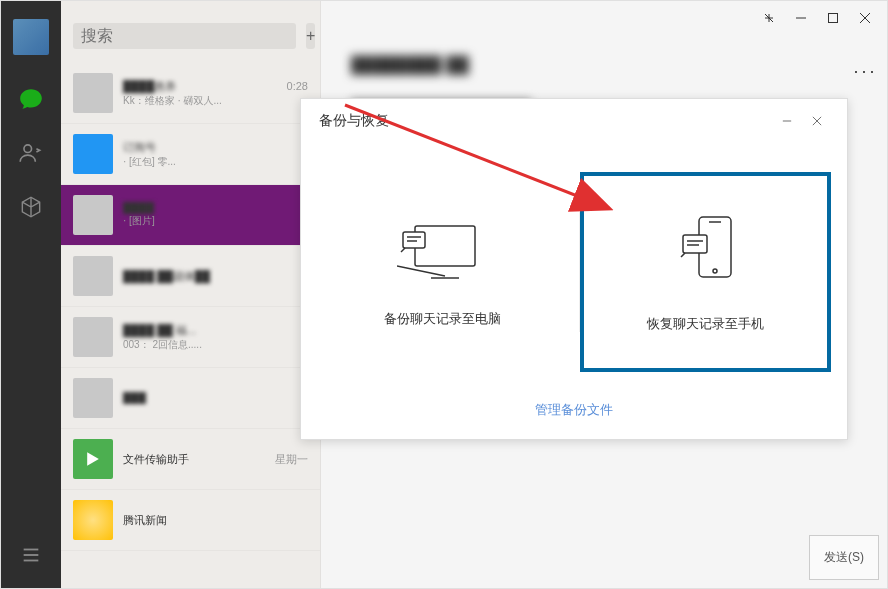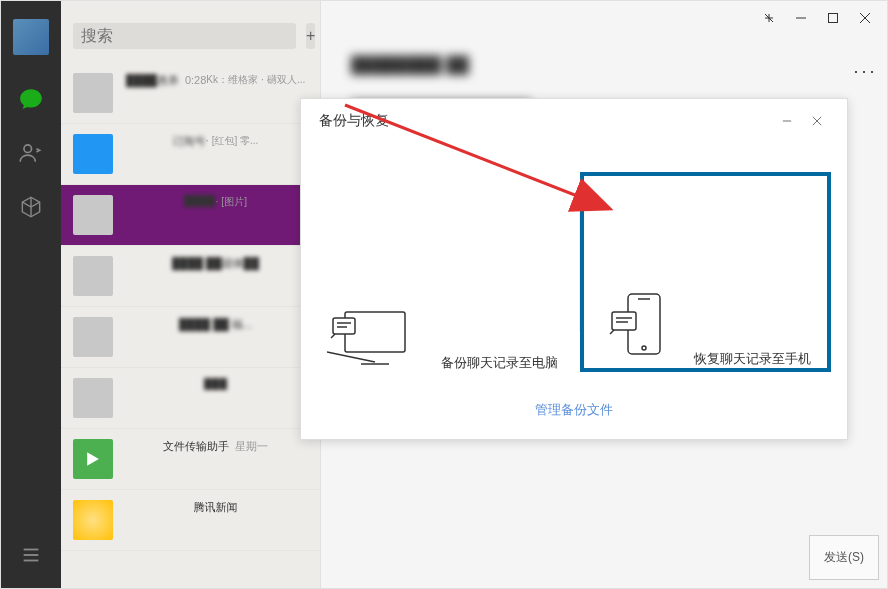--- a/index.html
+++ b/index.html
@@ -21,21 +21,21 @@
     .search-row { display: flex; align-items: center; padding: 22px 12px 14px 12px; gap: 10px; }
     .search-input { flex: 1; height: 26px; background: #dedcd9; border: none; border-radius: 3px; padding: 0 8px; font-size: 16px; color: #666; outline: none; }
     .plus-btn { width: 26px; height: 26px; background: #dedcd9; border: none; border-radius: 3px; color: #666; font-size: 16px; cursor: pointer; }
     .chat-scroll { flex: 1; overflow-y: auto; }
     .chat-item { display: flex; padding: 10px 12px; gap: 10px; cursor: pointer; border-bottom: 1px solid #e6e4e1; }
     .chat-item.selected { background: #701a75; }
     .chat-avatar { width: 40px; height: 40px; border-radius: 2px; background: #c8c8c8; flex-shrink: 0; }
     .chat-avatar.blue { background: #2196f3; }
     .chat-avatar.green { background: #4caf50; color:#fff; display:flex; align-items:center; justify-content:center; }
     .chat-avatar.yellow { background: radial-gradient(circle,#ffe082,#ffc107); }
-    .chat-info { flex: 1; min-width: 0; display: flex; justify-content: center; }
+    .chat-info { flex: 1; min-width: 0; display: flex; flex-direction: column; justify-content: center; }
     .chat-top { display: flex; justify-content: space-between; align-items: baseline; }
     .chat-name { font-size: 11px; color: #333; white-space: nowrap; overflow: hidden; text-overflow: ellipsis; filter: blur(2px); }
     .chat-name.clear { filter: none; }
     .chat-time { font-size: 11px; color: #999; flex-shrink: 0; margin-left: 6px; }
     .chat-preview { font-size: 10px; color: #999; white-space: nowrap; overflow: hidden; text-overflow: ellipsis; }
 
     
     .main { flex: 1; background: #f5f5f5; position: relative; display: flex; flex-direction: column; }
     .title-bar { height: 34px; display: flex; justify-content: flex-end; align-items: center; padding-right: 8px; gap: 4px; }
     .tb-btn { width: 28px; height: 26px; border: none; background: transparent; color: #333; cursor: pointer; display:flex; align-items:center; justify-content:center; }
@@ -49,21 +49,21 @@
 
     .send-row { position: absolute; right: 8px; bottom: 8px; }
     .send-btn { padding: 13px 14px; border: 1px solid #ccc; background: #fafafa; font-size: 12px; color: #555; cursor: pointer; }
 
     
     .modal { position: absolute; left: 300px; top: 98px; width: 548px; height: 342px; background: #fff; border: 1px solid #ddd; box-shadow: 0 2px 10px rgba(0,0,0,.15); display: flex; flex-direction: column; }
     .modal-header { height: 44px; display: flex; align-items: center; padding: 0 18px; font-size: 14px; color: #333; }
     .modal-ctrls { margin-left: auto; display: flex; gap: 6px; }
     .mctrl { width: 24px; height: 22px; border: none; background: transparent; color: #555; cursor: pointer; display:flex; align-items:center; justify-content:center; }
     .modal-body { flex: 1; display: flex; align-items: center; justify-content: center; gap: 0; position: relative; }
-    .option { width: 50%; height: 200px; display: flex; align-items: flex-end; justify-content: center; gap: 24px; cursor: pointer; }
+    .option { width: 50%; height: 200px; display: flex; flex-direction: column; align-items: center; justify-content: center; gap: 24px; cursor: pointer; }
     .option.highlight { border: 4px solid #0369a1; width: 46%; margin-right: 2%; }
     .option-label { font-size: 13px; color: #333; }
     .divider { width: 1px; height: 120px; background: #eee; }
     .manage-link { text-align: center; font-size: 13px; color: #5b8fd9; padding-bottom: 20px; cursor: pointer; }
 
     
     .arrow { position: absolute; left: 340px; top: 100px; pointer-events: none; }
   </style>
 </head>
 <body>
@@ -140,20 +140,21 @@
               <span class="chat-name">████  ██团体██</span>
             </div>
         </div>
       </div>
       <div class="chat-item">
         <div class="chat-avatar"></div>
         <div class="chat-info">
           <div class="chat-top">
               <span class="chat-name">████    ██ 福...</span>
             </div>
+          <div class="chat-preview">003：  2回信息.....</div>
         </div>
       </div>
       <div class="chat-item">
         <div class="chat-avatar"></div>
         <div class="chat-info">
           <div class="chat-top">
               <span class="chat-name">███</span>
             </div>
         </div>
       </div>

